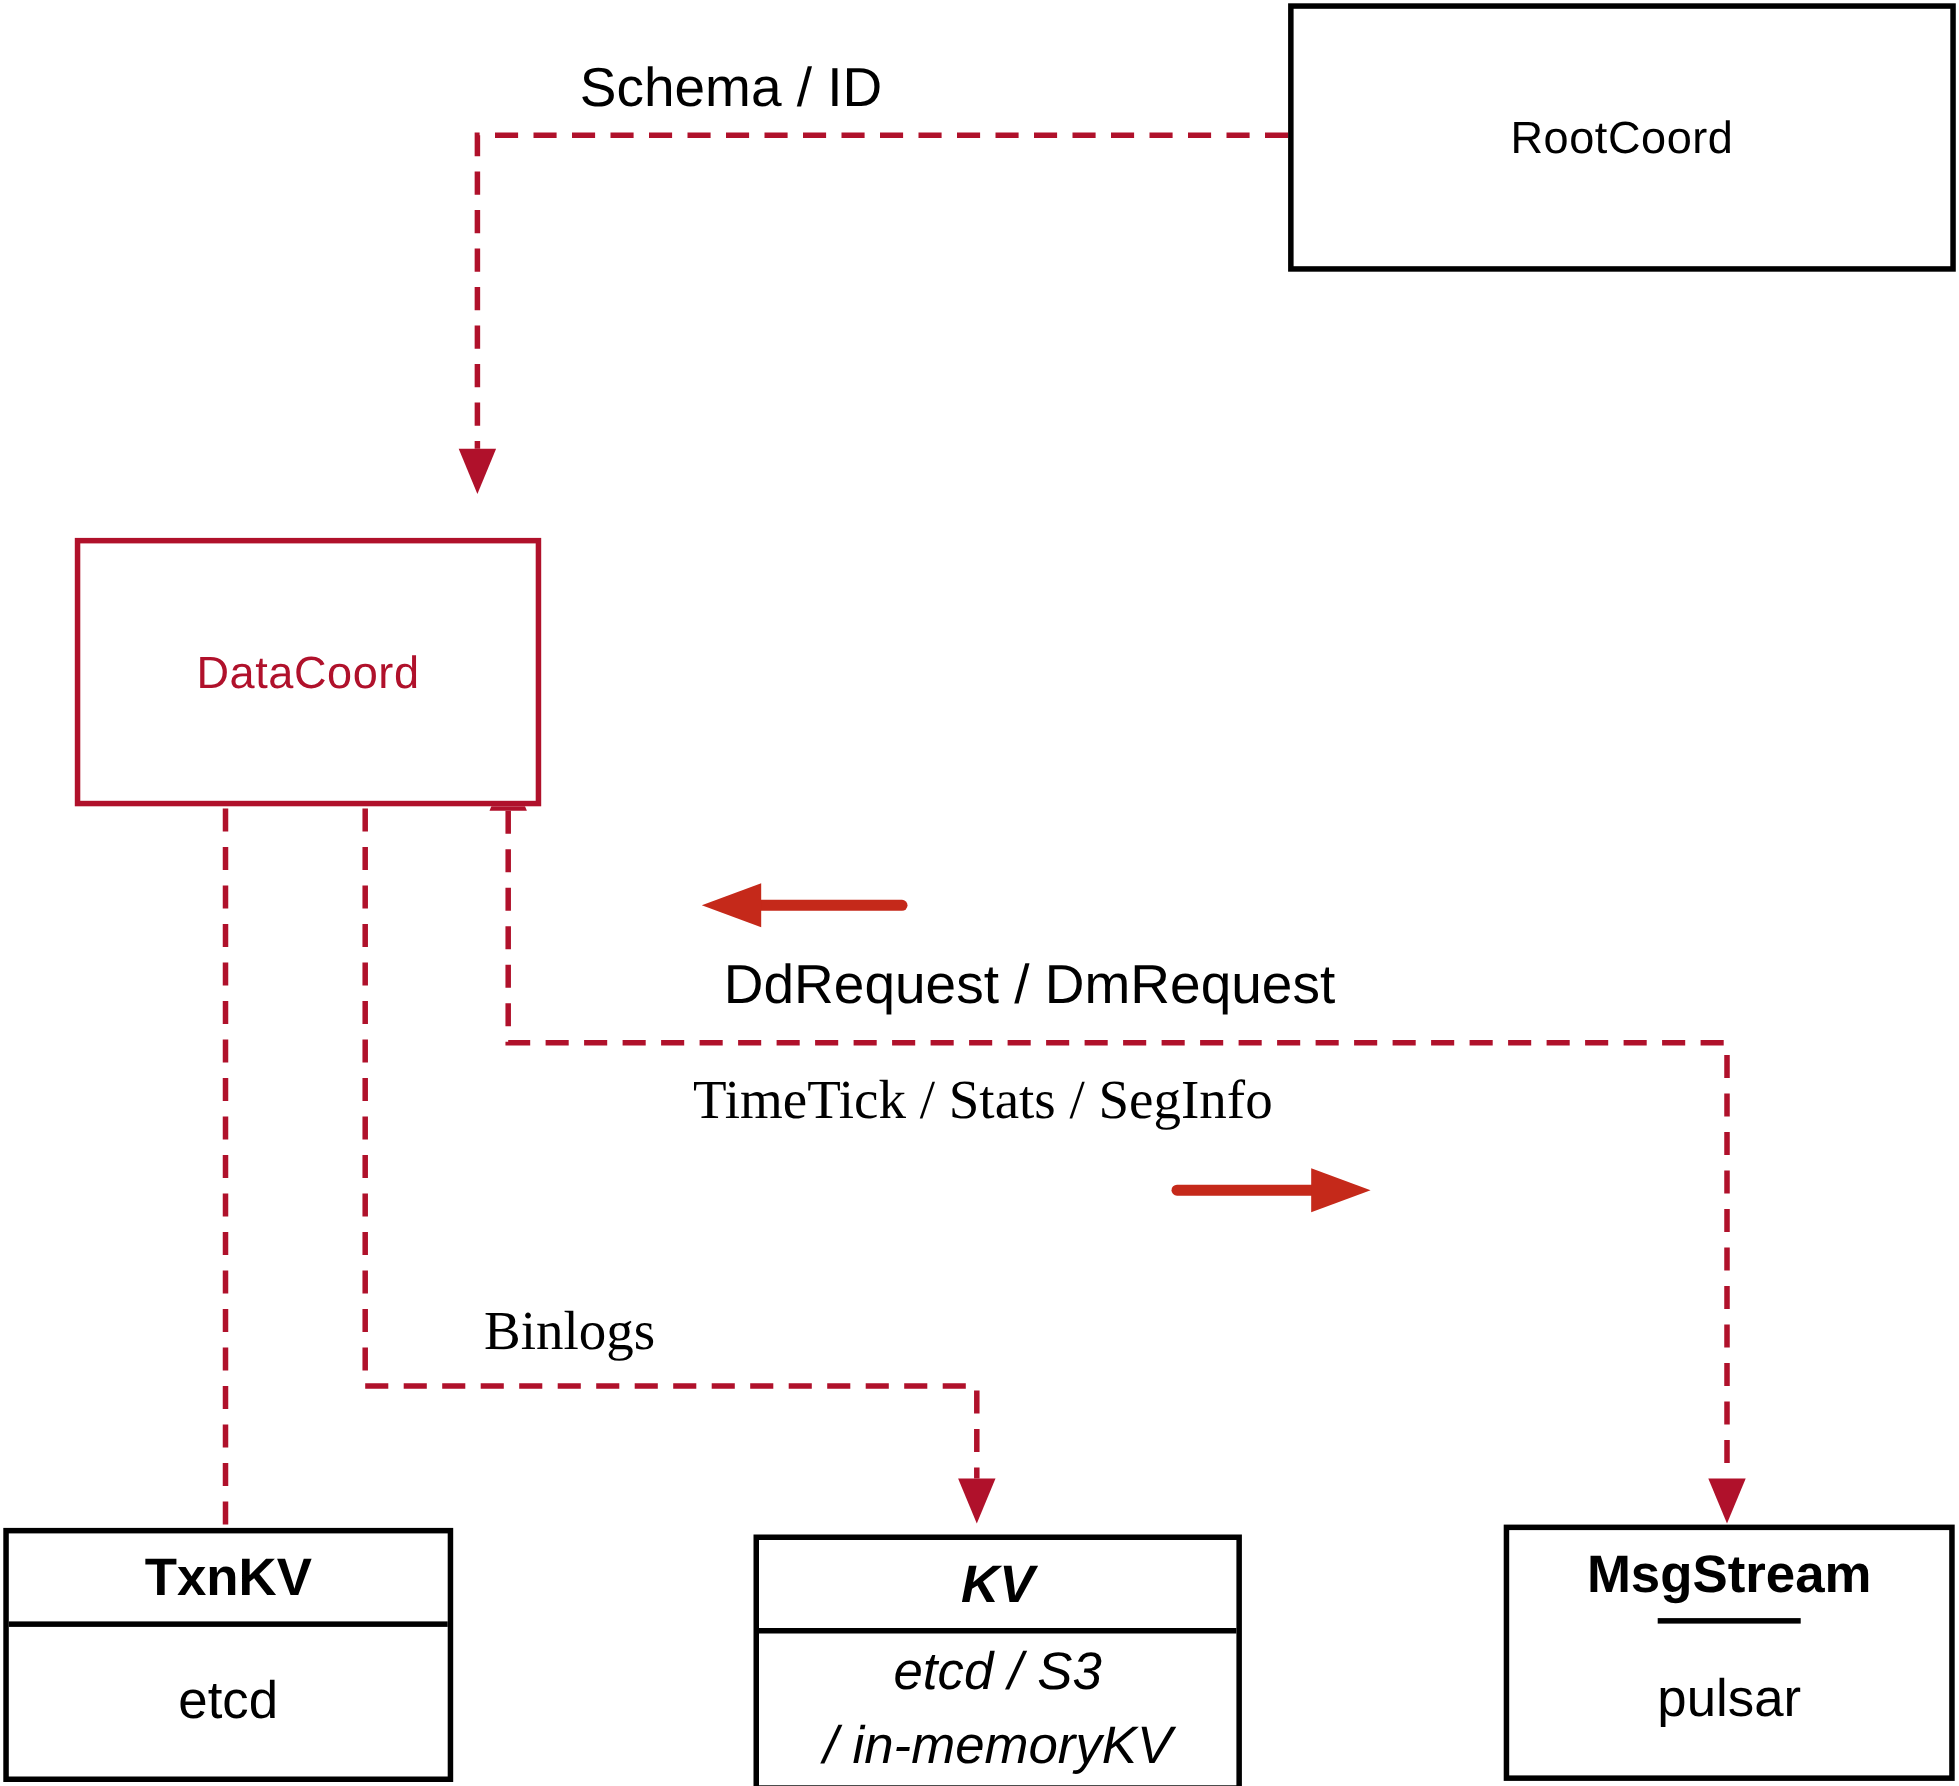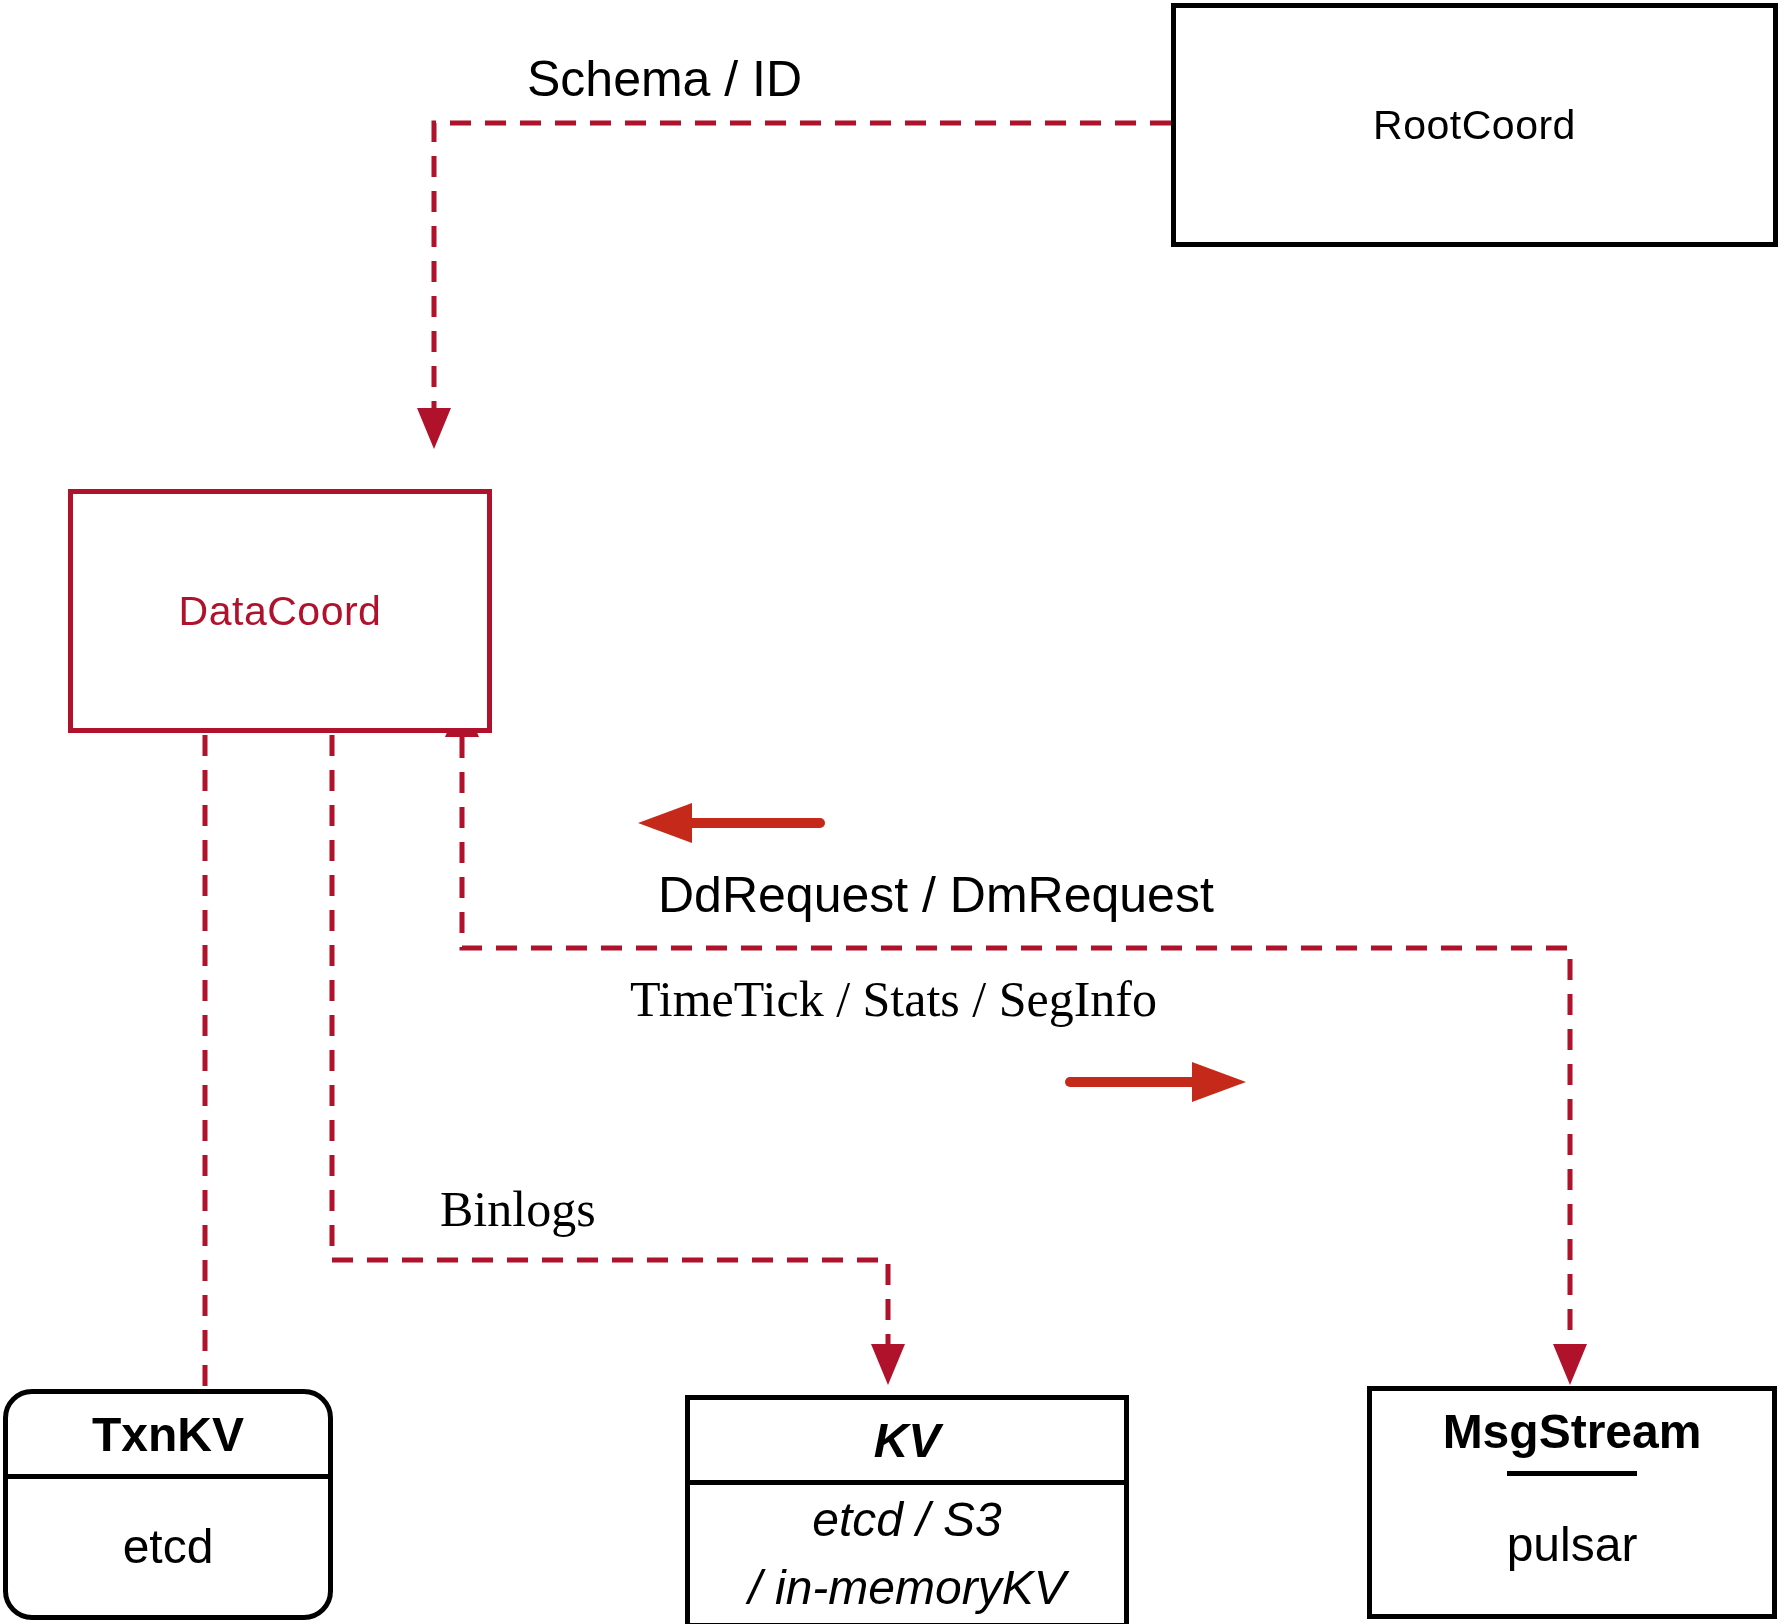--- a/index.html
+++ b/index.html
@@ -30,21 +30,21 @@
   .box-data{left:68px;top:449px;width:424px;height:244px;border:5px solid var(--crimson);
             display:flex;align-items:center;justify-content:center;margin-top:40px;}
   .box-data .node-label{color:var(--crimson);}
 
   .table-node{border:5px solid var(--ink);display:flex;flex-direction:column;}
   .table-head{height:80px;display:flex;align-items:center;justify-content:center;
               font-weight:bold;font-size:48px;color:var(--ink);}
   .table-body{flex:1;border-top:5px solid var(--ink);display:flex;flex-direction:column;
               align-items:center;justify-content:center;font-size:48px;color:var(--ink);
               line-height:68px;text-align:center;}
-  .box-txnkv{left:3px;top:1389px;width:330px;height:231px;border-radius:29px;}
+  .box-txnkv{left:3px;top:1389px;width:409px;height:231px;}
   .box-kv{left:685px;top:1395px;width:444px;height:233px;font-style:italic;}
   .box-msgstream{left:1367px;top:1386px;width:410px;height:233px;align-items:center;}
 
   .edge-label{position:absolute;font-size:50px;color:var(--ink);white-space:nowrap;}
   .lbl-schema{left:527px;top:50px;}
   .lbl-ddreq{left:658px;top:866px;}
   .lbl-timetick{left:630px;top:970px;font-family:Liberation Serif, serif;}
   .lbl-binlogs{left:440px;top:1180px;font-family:Liberation Serif, serif;}
 </style>
 </head>

